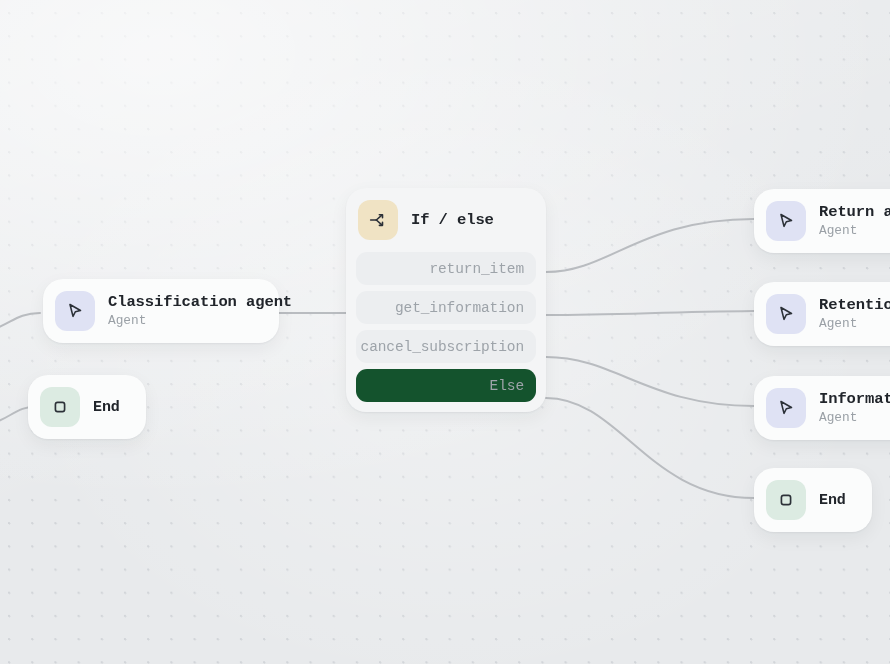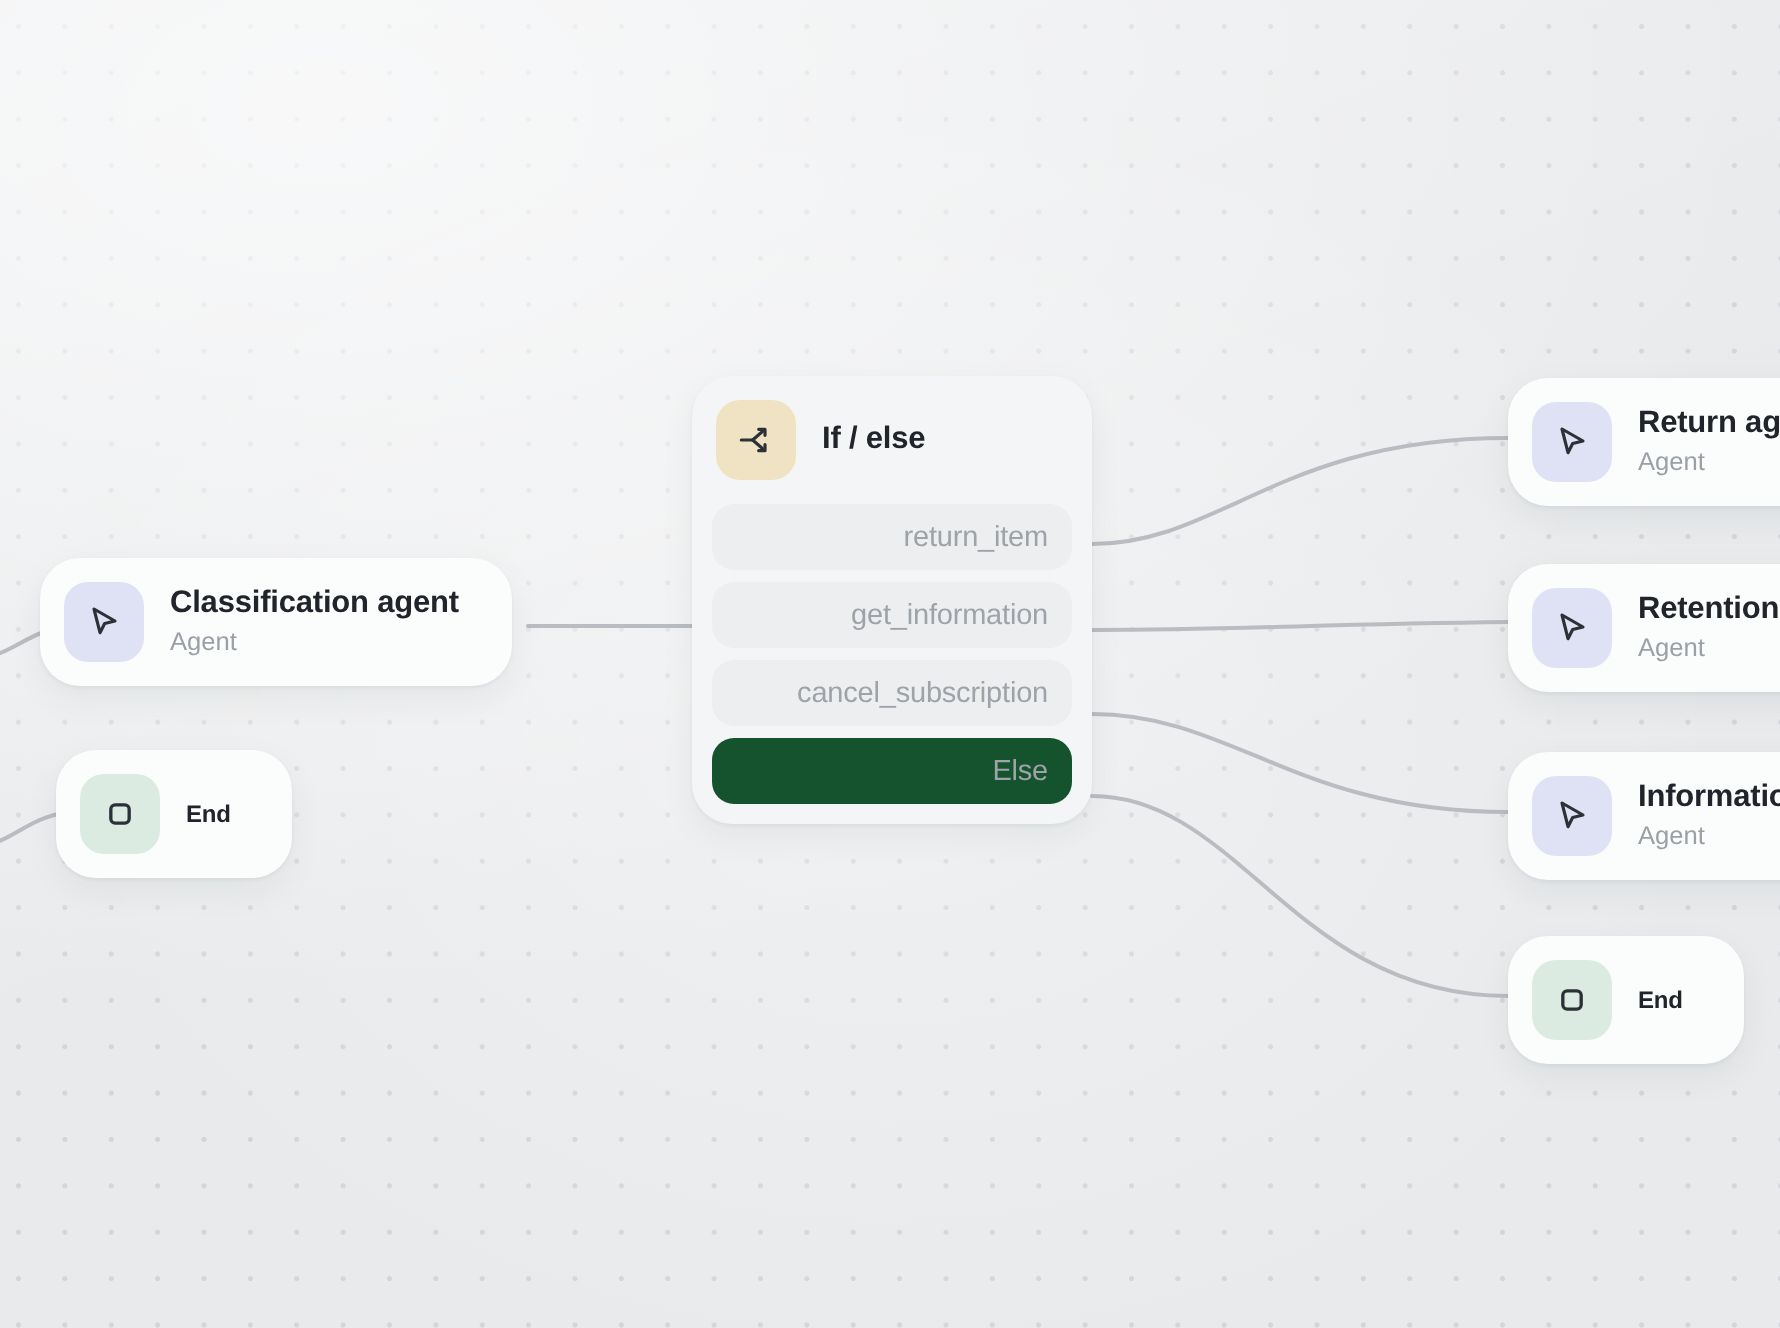--- a/index.html
+++ b/index.html
@@ -61,20 +61,21 @@
     z-index: 3;
   }
 
   .node {
     position: absolute;
     background: #fbfcfc;
     border-radius: 20px;
     box-shadow:
       0 1px 2px rgba(24,28,34,0.05),
       0 6px 18px rgba(24,28,34,0.055);
+    font-family: Liberation Mono, monospace;
   }
 
   
   .node-simple {
     display: flex;
     align-items: center;
     gap: 13px;
     padding: 12px;
   }
 
@@ -104,21 +105,21 @@
     line-height: 1.2;
   }
   .subtitle {
     font-size: 12.8px;
     color: #9aa0a6;
     white-space: nowrap;
     line-height: 1.35;
     margin-top: 1px;
   }
   .title-only {
-    font-size: 12px;
+    font-size: 15px;
     font-weight: bold;
     color: #21252b;
     white-space: nowrap;
     letter-spacing: -0.1px;
   }
 
   
   #node-ifelse {
     width: 200px;
     background: #f4f5f6;
@@ -167,21 +168,21 @@
 
     <path d="M 546 315 C 620 315 660 312 754 311"></path>
 
     <path d="M 546 357 C 616 357 648 406 754 406"></path>
 
     <path d="M 546 398 C 620 398 648 498 754 498"></path>
   </svg>
 
   <div id="nodes">
 
-    <div class="node node-simple" id="node-classification" style="left:20px; top:279px; width:236px;">
+    <div class="node node-simple" id="node-classification" style="left:43px; top:279px; width:236px;">
       <div class="tile tile-agent">
         <svg width="20" height="20" viewBox="0 0 24 24" fill="none" stroke="#2c3138" stroke-width="1.9" stroke-linejoin="round" stroke-linecap="round">
           <path d="M6 4.2 L18.6 11.4 L12.4 12.9 L9.6 18.4 Z"></path>
         </svg>
       </div>
       <div class="labels">
         <div class="title">Classification agent</div>
         <div class="subtitle">Agent</div>
       </div>
     </div>

